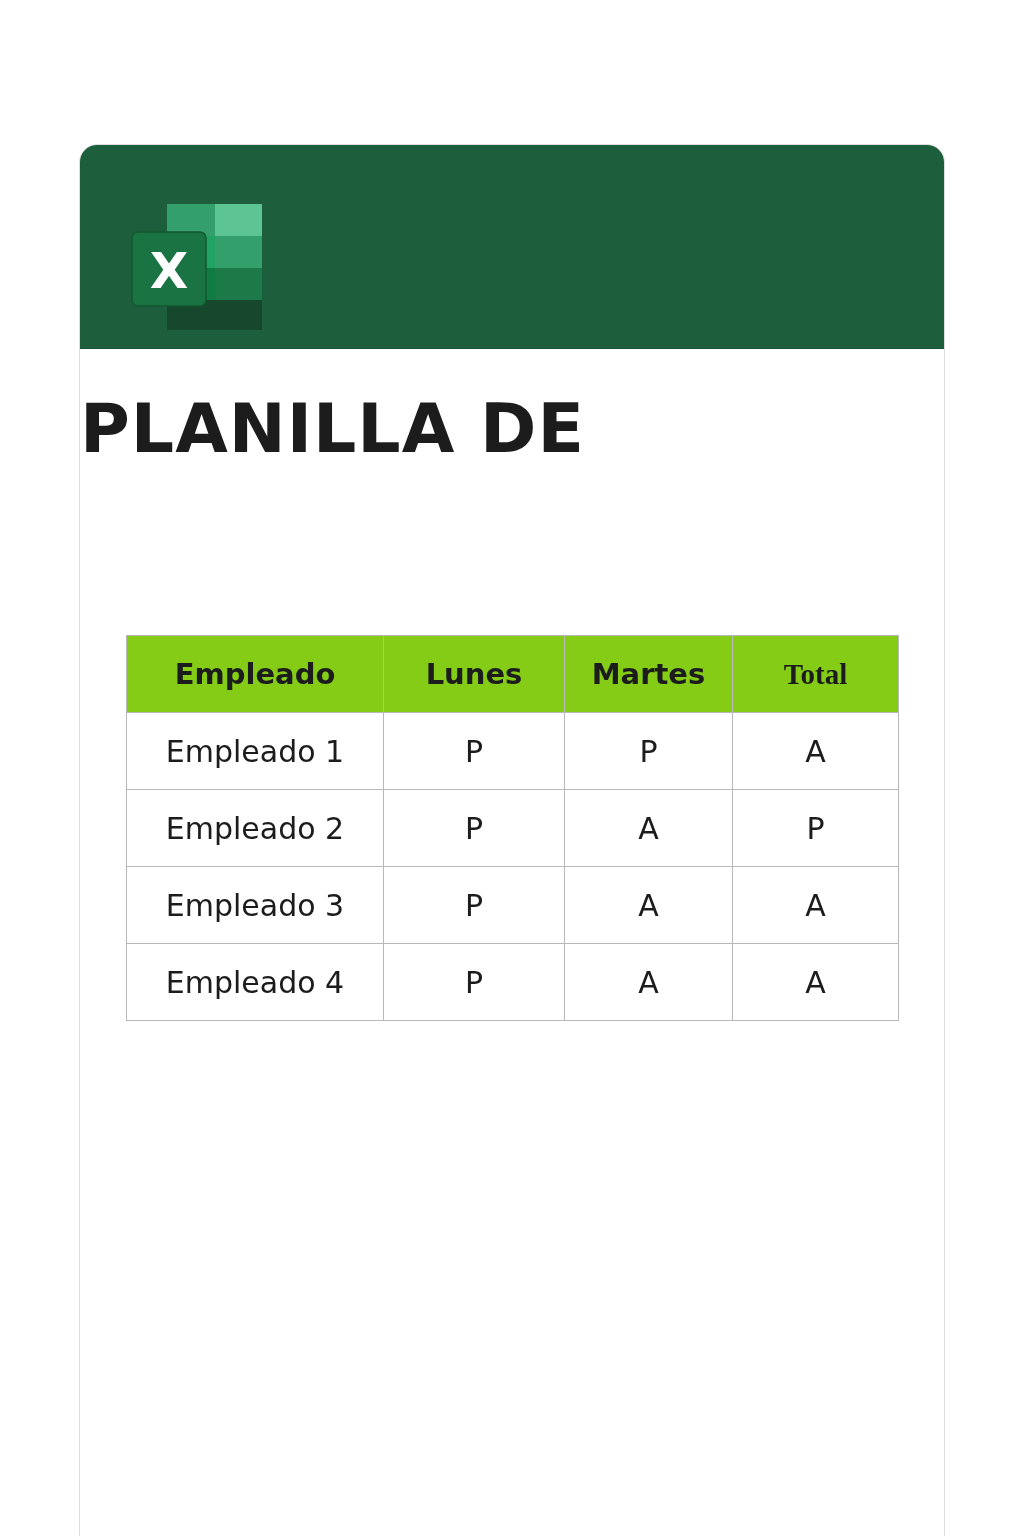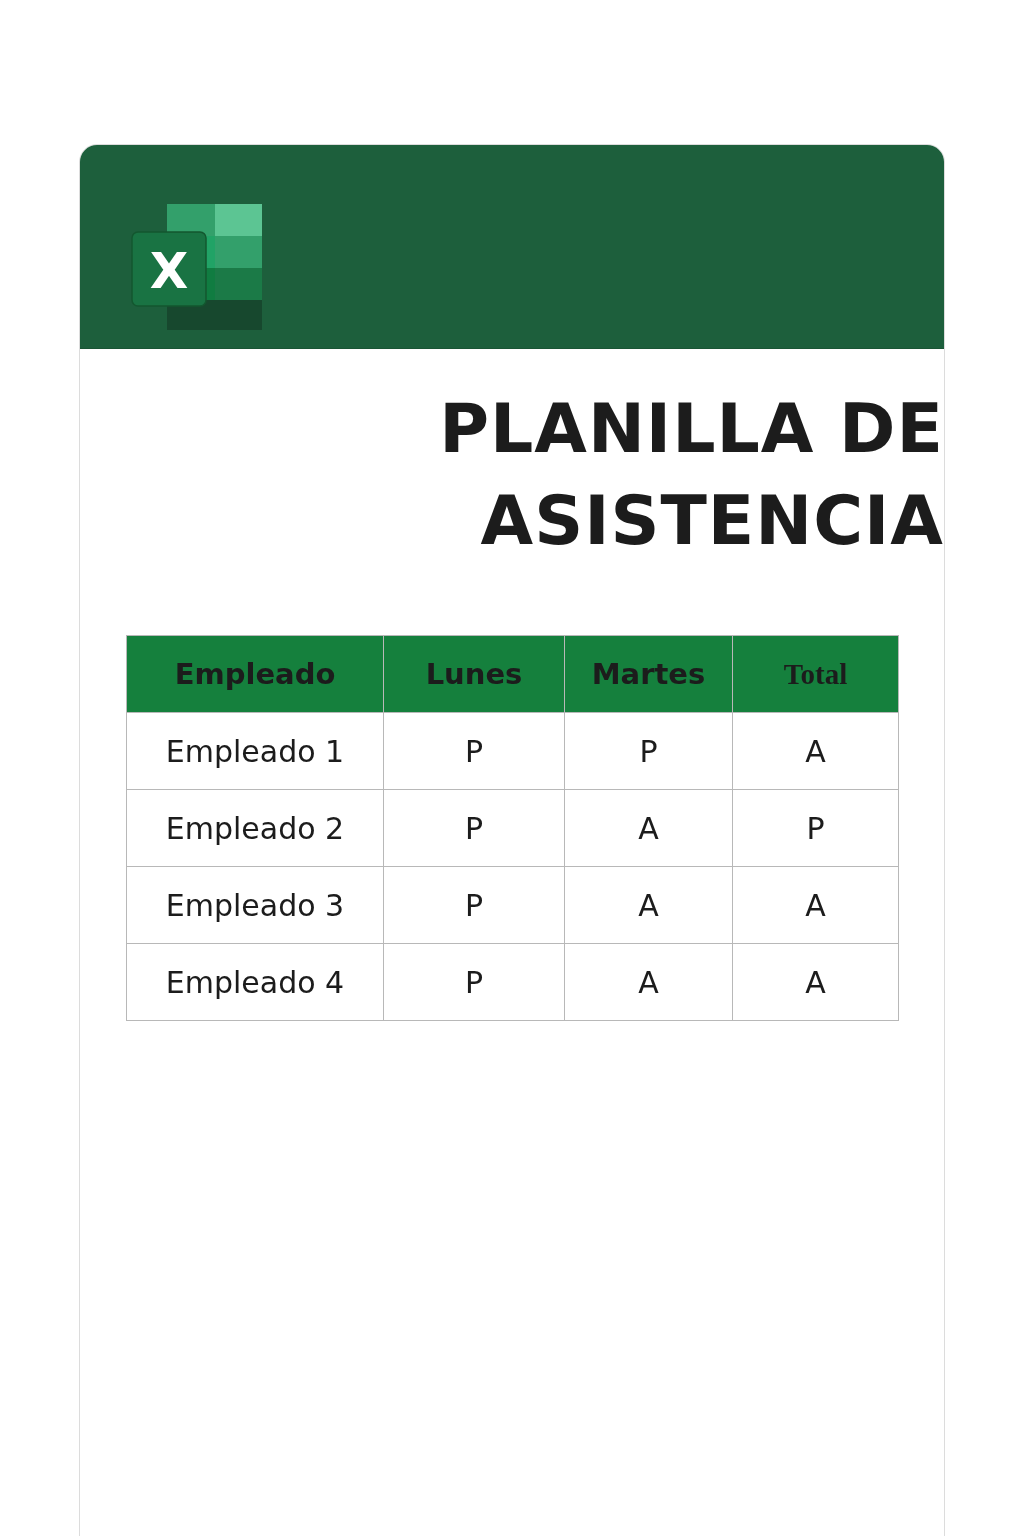--- a/index.html
+++ b/index.html
@@ -22,21 +22,21 @@
     background: #1d5f3c;
     position: relative;
     border-bottom: 1px solid #1a5535;
   }
   .logo {
     position: absolute;
     left: 50px; top: 57px;
     width: 136px; height: 130px;
   }
   .title {
-    text-align: right;
+    text-align: left;
     margin-top: 34px;
     font-family: "DejaVu Sans", sans-serif;
     font-weight: bold;
     font-size: 68px;
     line-height: 92px;
     color: #1c1c1c;
     letter-spacing: 1px;
   }
   .title span { display: block; }
   table {
@@ -46,21 +46,21 @@
     font-family: "DejaVu Sans", sans-serif;
   }
   th, td {
     border: 1.5px solid #b8b8b8;
     text-align: center;
     height: 77px;
     font-size: 30px;
     color: #1c1c1c;
   }
   th {
-    background: #15803d;
+    background: #84cc16;
     font-weight: bold;
     font-size: 29px;
   }
   td { font-weight: normal; margin-top: 10px; }
   .c1 { width: 257px; }
   .c2 { width: 181px; margin-top: 23px; }
   .c3 { width: 168px; }
   .c4 { width: 166px; font-family: Liberation Serif, serif; }
 </style>
 </head>
@@ -78,21 +78,20 @@
       <rect x="37" y="66" width="48" height="32" fill="#107c41"></rect>
       <rect x="85" y="66" width="47" height="32" fill="#1b7a47"></rect>
       <rect x="37" y="98" width="95" height="30" fill="#17482e"></rect>
       <rect x="2" y="30" width="74" height="74" rx="6" fill="#197343" stroke="#13572f" stroke-width="1.5"></rect>
       <text x="39" y="86" text-anchor="middle" font-family="DejaVu Sans, sans-serif" font-weight="bold" font-size="50" fill="#ffffff">X</text>
     </svg>
   </div>
 
   <div class="title">
     <span>PLANILLA DE</span>
-    <span>ASISTENCIA</span>
   </div>
 
   <table>
     <thead>
       <tr>
         <th class="c1">Empleado</th>
         <th class="c2">Lunes</th>
         <th class="c3">Martes</th>
         <th class="c4">Total</th>
       </tr>

